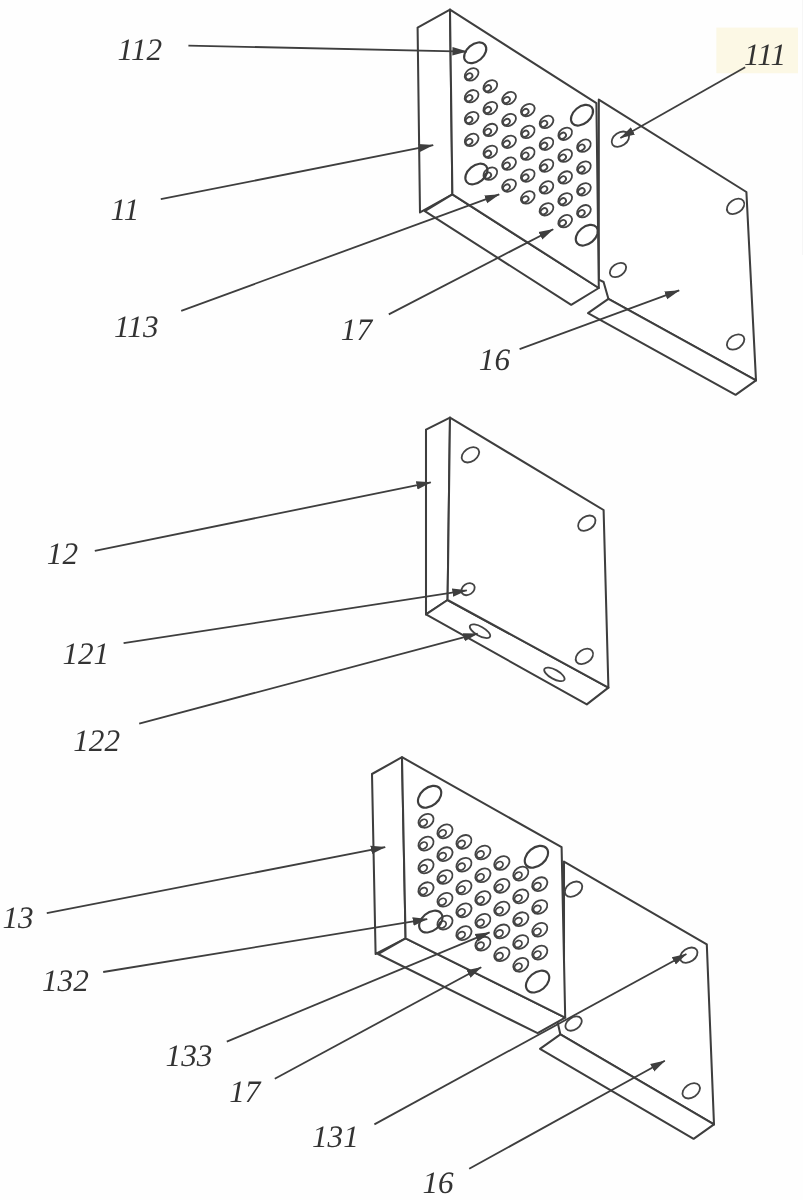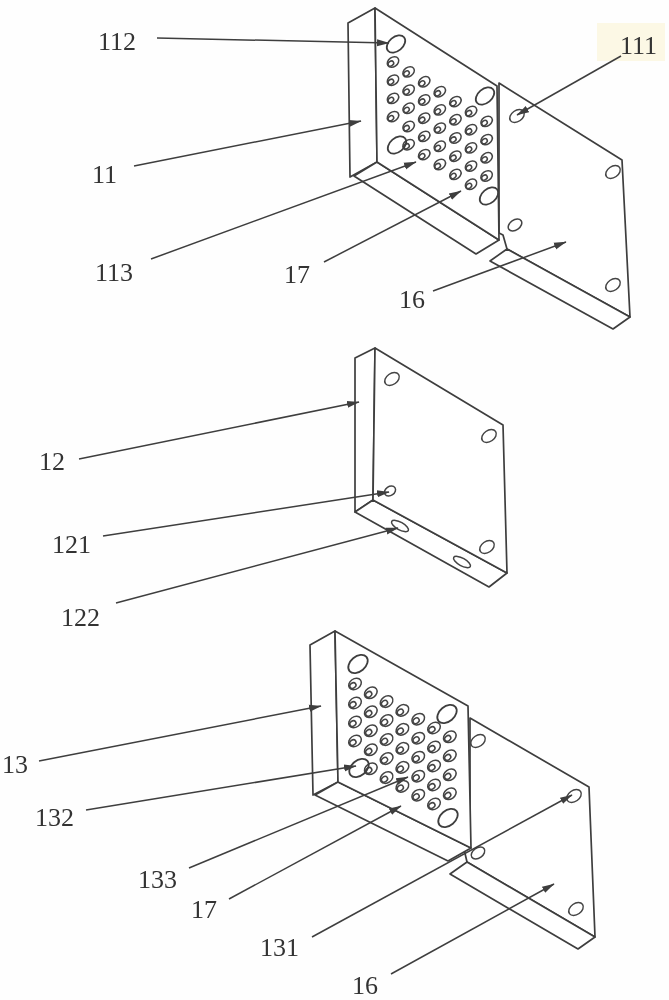--- a/index.html
+++ b/index.html
@@ -1,17 +1,17 @@
 <!DOCTYPE html>
 <html><head>
 <meta charset="utf-8">
 <style>
   html,body{margin:0;padding:0;background:#e8e8e8;}
   #page{position:relative;width:669px;height:1000px;background:#fefefe;margin:0 auto;
-        font-family:"Liberation Serif",serif;overflow:hidden;}
+        font-family:"Liberation Serif",serif;overflow:hidden;font-style:italic;}
   svg{display:block}
   .face{fill:#ffffff;stroke:#3e3e3e;stroke-width:1.7;stroke-linejoin:round;}
   .hole{fill:none;stroke:#444444;stroke-width:1.5;}
   .bighole{fill:none;stroke:#3e3e3e;stroke-width:1.8;}
   .leader{fill:none;stroke:#3e3e3e;stroke-width:1.5;}
   text.ref{font-family:"Liberation Serif",serif;font-size:26px;fill:#333333;}
   .artifact{pointer-events:none;}
 </style>
 </head>
 <body>

